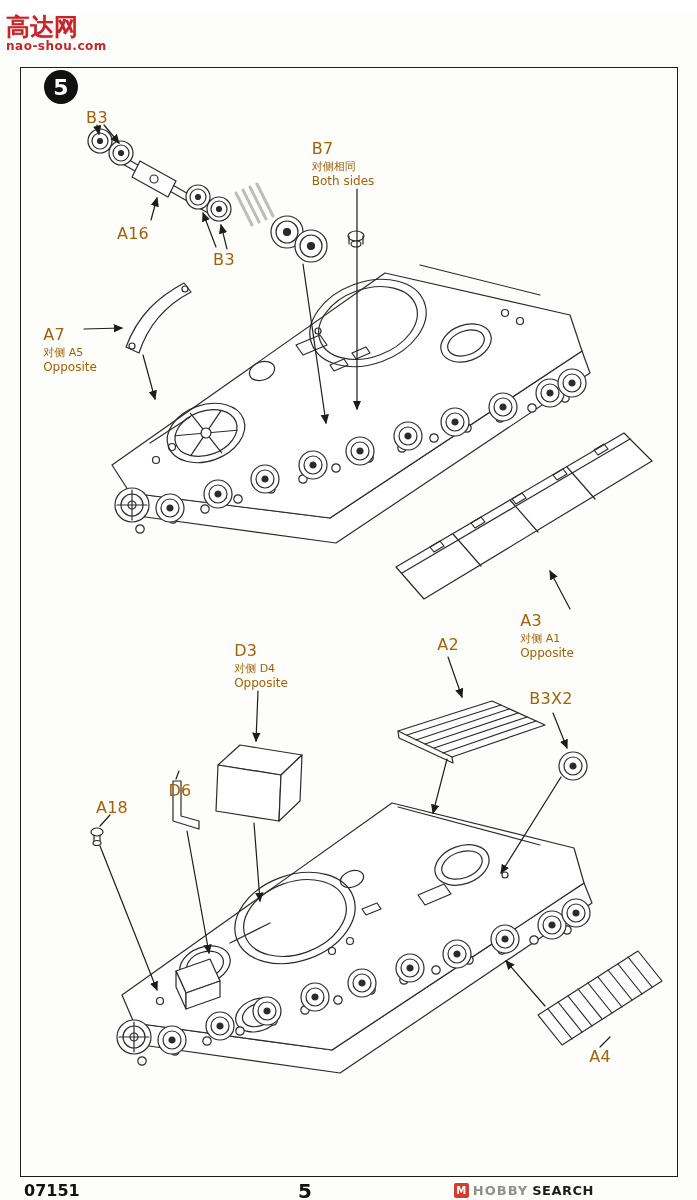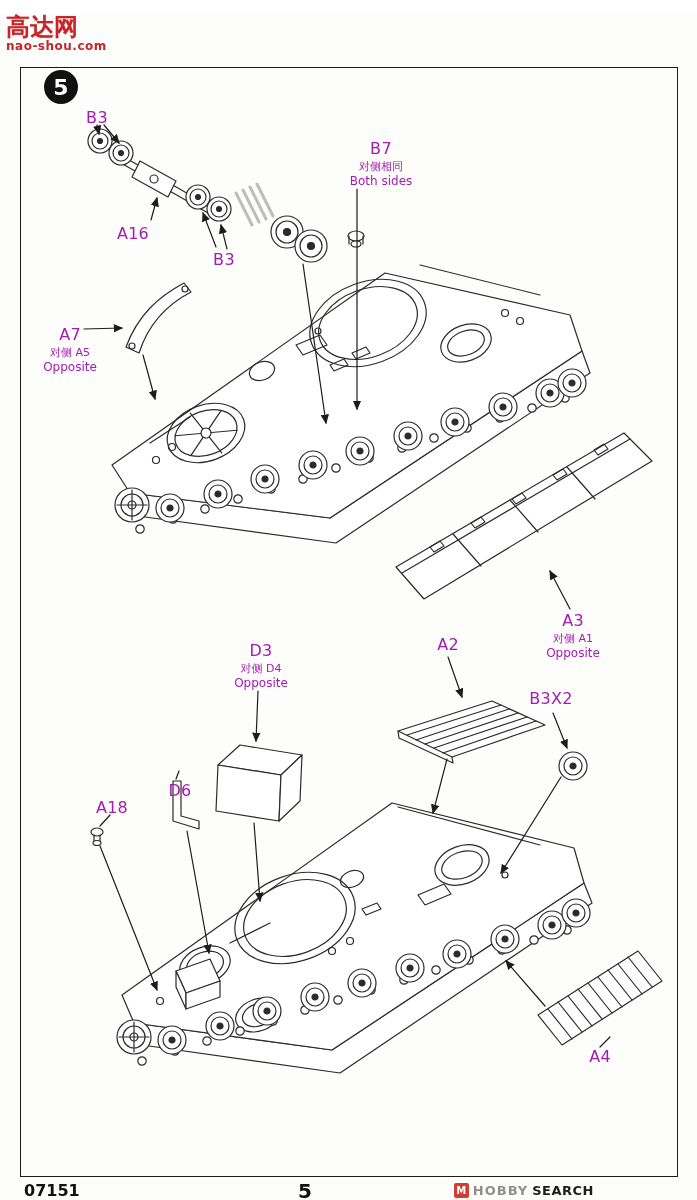--- a/index.html
+++ b/index.html
@@ -4,21 +4,21 @@
 <style>
   html,body{margin:0;padding:0;}
   body{width:697px;height:1200px;background:#ffffff;font-family:"DejaVu Sans","Liberation Sans",sans-serif;}
   .page{position:relative;width:697px;height:1200px;background:#fdfdfc;overflow:hidden;margin-top:13px;}
   .frame{position:absolute;left:20px;top:54px;width:656px;height:1108px;border:1.6px solid #1c1c1c;background:transparent;}
   .artwork{position:absolute;left:0;top:0;width:697px;height:1200px;pointer-events:none;}
   .step-badge{position:absolute;left:44px;top:57px;width:34px;height:34px;border-radius:50%;background:#111;color:#fff;display:flex;align-items:center;justify-content:center;font-size:22px;font-weight:bold;z-index:5;}
   .watermark{position:absolute;left:6px;top:2px;z-index:6;line-height:1.05;}
   .wm-name{font-size:24px;font-weight:bold;color:#c6262a;text-shadow:0 0 1px #e8b0b0;}
   .wm-url{font-size:12px;font-weight:bold;color:#c6262a;letter-spacing:.5px;}
-  .callout{position:absolute;transform:translateX(-50%);text-align:center;color:#a21caf;z-index:4;white-space:nowrap;}
+  .callout{position:absolute;transform:translateX(-50%);text-align:left;color:#a16207;z-index:4;white-space:nowrap;}
   .callout .part{font-size:16px;letter-spacing:.3px;}
   .callout .note-cn{font-size:11px;margin-top:1px;}
   .callout .note-en{font-size:12px;}
   .footer{position:absolute;left:0;top:1168px;width:610px;height:24px;z-index:5;}
   .kit-no{position:absolute;left:24px;top:0;font-size:16px;font-weight:bold;color:#111;}
   .page-no{position:absolute;left:0;right:0;text-align:center;top:-2px;font-size:20px;font-weight:bold;color:#111;}
   .brand{position:absolute;right:16px;top:2px;display:flex;align-items:center;gap:4px;}
   .brand-mark{display:inline-flex;align-items:center;justify-content:center;width:15px;height:15px;background:#d43c32;color:#fff;font-size:10px;font-weight:bold;border-radius:2px;}
   .brand-hobby{font-size:13px;font-weight:bold;color:#8f8f8f;letter-spacing:1px;}
   .brand-search{font-size:13px;font-weight:bold;color:#1c1c1c;letter-spacing:.5px;}
@@ -314,33 +314,33 @@
   </div>
 
   <div class="callout" style="left:133px;top:211px">
     <div class="part">A16</div>
   </div>
 
   <div class="callout" style="left:224px;top:237px">
     <div class="part">B3</div>
   </div>
 
-  <div class="callout" style="left:381px;top:126px">
+  <div class="callout" style="left:343px;top:126px">
     <div class="part">B7</div>
     <div class="note-cn">对侧相同</div>
     <div class="note-en">Both sides</div>
   </div>
 
   <div class="callout" style="left:70px;top:312px">
     <div class="part">A7</div>
     <div class="note-cn">对侧 A5</div>
     <div class="note-en">Opposite</div>
   </div>
 
-  <div class="callout" style="left:573px;top:598px">
+  <div class="callout" style="left:547px;top:598px">
     <div class="part">A3</div>
     <div class="note-cn">对侧 A1</div>
     <div class="note-en">Opposite</div>
   </div>
 
   <div class="callout" style="left:261px;top:628px">
     <div class="part">D3</div>
     <div class="note-cn">对侧 D4</div>
     <div class="note-en">Opposite</div>
   </div>

